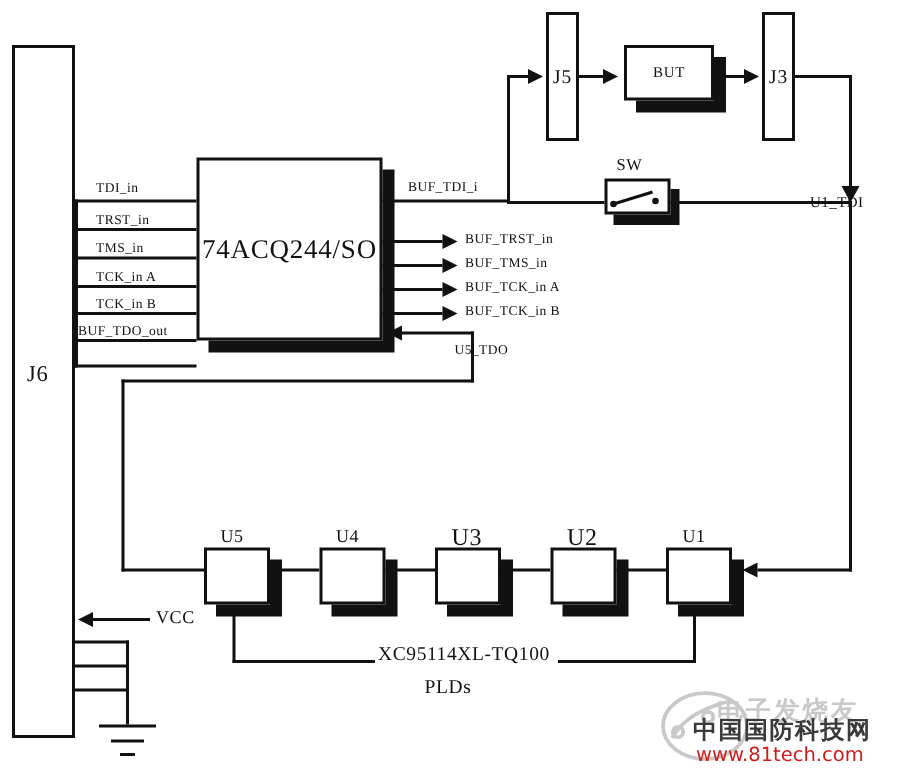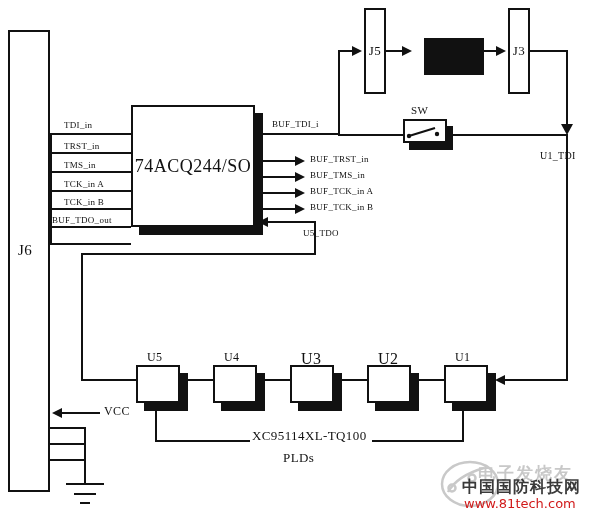--- a/index.html
+++ b/index.html
@@ -157,20 +157,23 @@
   <div class="arrow-r" style="left:352px; top:46px;"></div>
 
   <div class="box" style="left:364px; top:8px; width:22px; height:86px; font-size:13px;">
     <span>J5</span>
   </div>
 
   <div class="wire" style="left:386px; top:50px; width:20px; height:2px;"></div>
   <div class="arrow-r" style="left:402px; top:46px;"></div>
 
   <div class="shadow" style="left:424px; top:38px; width:60px; height:37px;"></div>
+  <div class="box" style="left:416px; top:30px; width:60px; height:37px; font-size:10px;">
+    <span>BUT</span>
+  </div>
 
   <div class="wire" style="left:476px; top:50px; width:24px; height:2px;"></div>
   <div class="arrow-r" style="left:496px; top:46px;"></div>
 
   <div class="box" style="left:508px; top:8px; width:22px; height:86px; font-size:13px;">
     <span>J3</span>
   </div>
 
   <div class="wire" style="left:530px; top:50px; width:38px; height:2px;"></div>
   <div class="wire" style="left:566px; top:50px; width:2px; height:78px;"></div>
@@ -182,21 +185,21 @@
   <div class="box" style="left:403px; top:119px; width:44px; height:24px;"></div>
   <svg class="watermark" style="left:403px; top:119px; width:44px; height:24px;" viewBox="0 0 44 24">
     <line x1="6" y1="17" x2="32" y2="9" stroke="#111111" stroke-width="2"></line>
     <circle cx="6" cy="17" r="2.2" fill="#111111"></circle>
     <circle cx="34" cy="15" r="2.2" fill="#111111"></circle>
   </svg>
 
   <div class="wire" style="left:338px; top:134px; width:65px; height:2px;"></div>
   <div class="wire" style="left:447px; top:134px; width:121px; height:2px;"></div>
 
-  <div class="pinlabel" style="left:540px; top:150px; font-size:10px;">U1_TDI</div>
+  <div class="pinlabel" style="left:540px; top:130px; font-size:10px;">U1_TDI</div>
 
   <div class="wire" style="left:566px; top:134px; width:2px; height:247px;"></div>
   <div class="wire" style="left:505px; top:379px; width:63px; height:2px;"></div>
   <div class="arrow-l" style="left:495px; top:375px;"></div>
 
   <div class="wire" style="left:314px; top:221px; width:2px; height:34px;"></div>
   <div class="wire" style="left:81px; top:253px; width:235px; height:2px;"></div>
   <div class="wire" style="left:81px; top:253px; width:2px; height:128px;"></div>
   <div class="wire" style="left:81px; top:379px; width:55px; height:2px;"></div>
 

